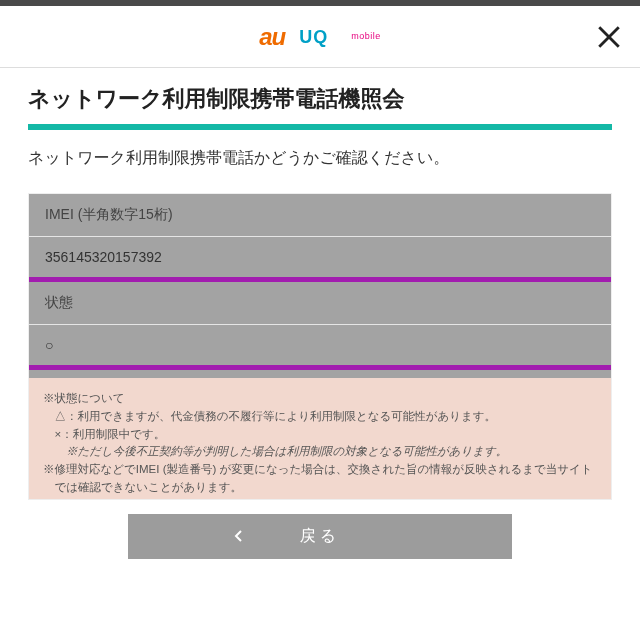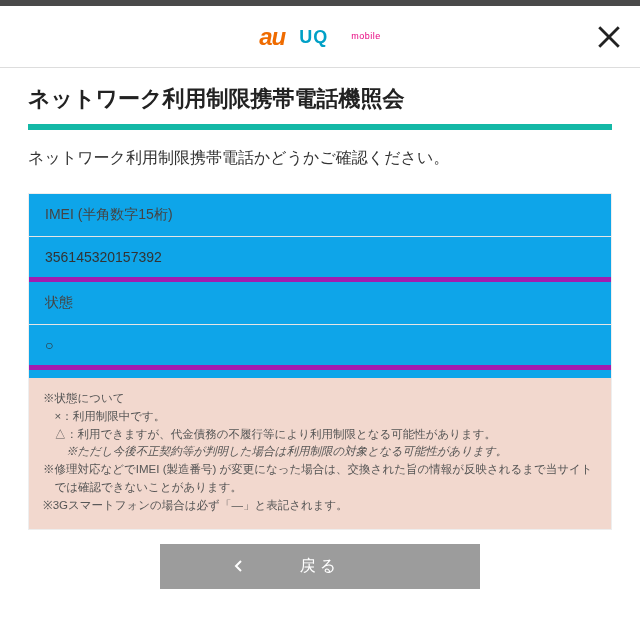--- a/index.html
+++ b/index.html
@@ -9,30 +9,30 @@
   .logo-group { display: flex; align-items: center; gap: 14px; }
   .au-logo { font-weight: 800; font-size: 24px; color: #ef6b00; letter-spacing: -1px; font-style: italic; }
   .uq-logo { display: flex; align-items: center; line-height: 1; }
   .uq-top { font-weight: 800; font-size: 18px; color: #00a0c6; letter-spacing: 1px; }
   .uq-bot { font-weight: 400; font-size: 9px; color: #e6007e; letter-spacing: 0.5px; margin-top: -1px; padding-left: 23px; }
   .close-btn { position: absolute; right: 14px; top: 50%; transform: translateY(-50%); width: 34px; height: 34px; display: flex; align-items: center; justify-content: center; cursor: pointer; }
   .close-btn svg { width: 26px; height: 26px; }
   .page { padding: 0 28px; }
   .title { font-size: 22px; font-weight: 700; padding: 16px 0 10px 0; border-bottom: 6px solid #14b8a6; color: #222; }
   .lead { font-size: 16px; padding: 18px 0 24px 0; color: #333; }
-  .card { background: #0ea5e9; border: 1px solid #eee; }
+  .card { background: #a3a3a3; border: 1px solid #eee; }
   .card-row { padding: 12px 16px; font-size: 14px; }
   .card-label { color: #444; border-bottom: 1px solid #e5e5e5; }
   .card-value { color: #333; border-bottom: 5px solid #a21caf; }
-  .notice { background: #f2d8ce; margin-top: 8px; padding: 12px 14px 14px 14px; font-size: 11.5px; color: #555; line-height: 1.55; }
+  .notice { background: #f2d8ce; margin-top: 8px; padding: 12px 14px 2px 14px; font-size: 11.5px; color: #555; line-height: 1.55; }
   .notice .indent1 { padding-left: 2em; text-indent: -1em; }
   .notice .indent2 { padding-left: 3em; text-indent: -1em; font-style: italic; }
   .notice .indent0 { padding-left: 1em; text-indent: -1em; }
   .btn-row { display: flex; justify-content: center; margin-top: 14px; }
-  .back-btn { background: #9c9c9c; color: #fff; font-size: 16px; border: none; padding: 12px 0; width: 320px; display: flex; align-items: center; justify-content: center; gap: 54px; cursor: pointer; letter-spacing: 4px; }
+  .back-btn { background: #9c9c9c; color: #fff; font-size: 16px; border: none; padding: 12px 0; width: 384px; display: flex; align-items: center; justify-content: center; gap: 54px; cursor: pointer; letter-spacing: 4px; }
   .back-btn .arrow { width: 14px; height: 14px; display: inline-flex; align-items: center; justify-content: center; }
   .back-btn .spacer { width: 14px; }
 </style>
 </head>
 <body>
 
 <div class="topbar"></div>
 
 <div class="header">
   <div class="logo-group">
@@ -55,25 +55,24 @@
   <p class="lead">ネットワーク利用制限携帯電話かどうかご確認ください。</p>
 
   <div class="card">
     <div class="card-row card-label">IMEI (半角数字15桁)</div>
     <div class="card-row card-value">356145320157392</div>
     <div class="card-row card-label">状態</div>
     <div class="card-row card-value">○</div>
 
     <div class="notice">
       <div class="indent0">※状態について</div>
+      <div class="indent1">△：利用できますが、代金債務の不履行等により利用制限となる可能性があります。</div>
       <div class="indent1">×：利用制限中です。</div>
-      <div class="indent1">△：利用できますが、代金債務の不履行等により利用制限となる可能性があります。</div>
       <div class="indent2">※ただし今後不正契約等が判明した場合は利用制限の対象となる可能性があります。</div>
       <div class="indent0">※修理対応などでIMEI (製造番号) が変更になった場合は、交換された旨の情報が反映されるまで当サイトでは確認できないことがあります。</div>
-      <div class="indent0">※3Gスマートフォンの場合は必ず「―」と表記されます。</div>
     </div>
   </div>
 
   <div class="btn-row">
     <button class="back-btn">
       <span class="arrow">
         <svg viewBox="0 0 14 14">
             <polyline points="9,2 4,7 9,12" fill="none" stroke="#fff" stroke-width="2"></polyline>
           </svg>
       </span>

